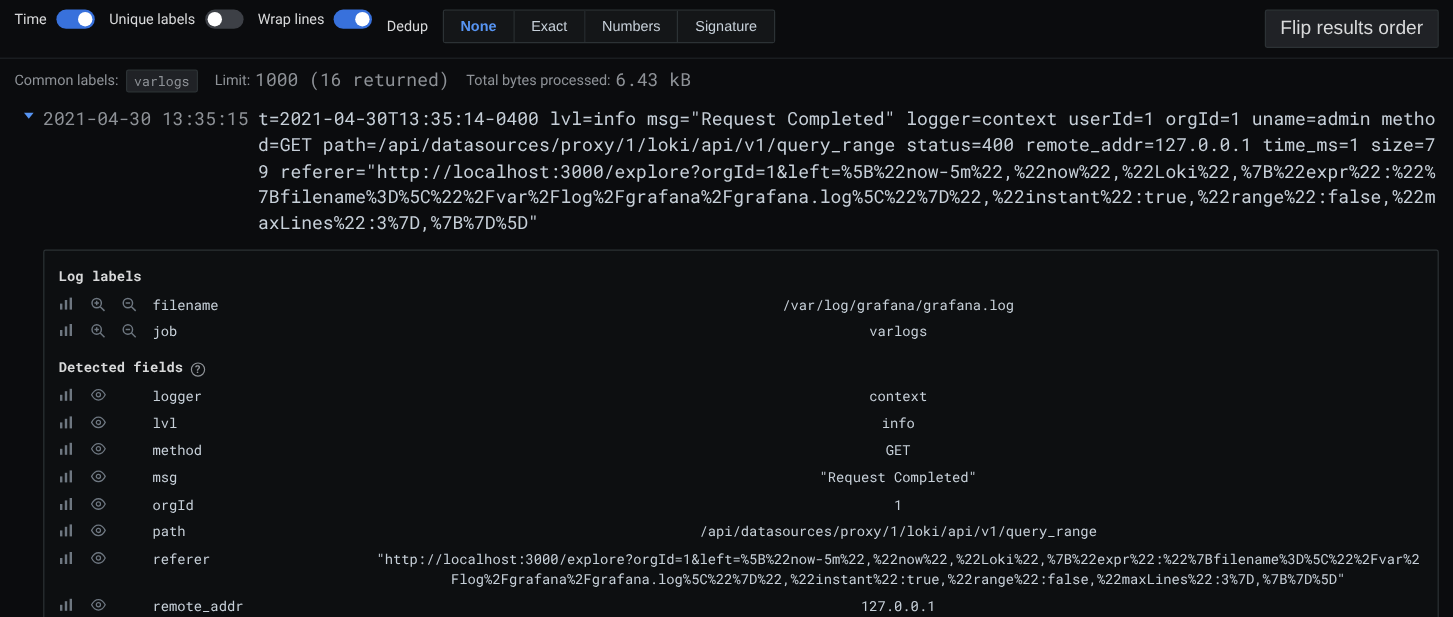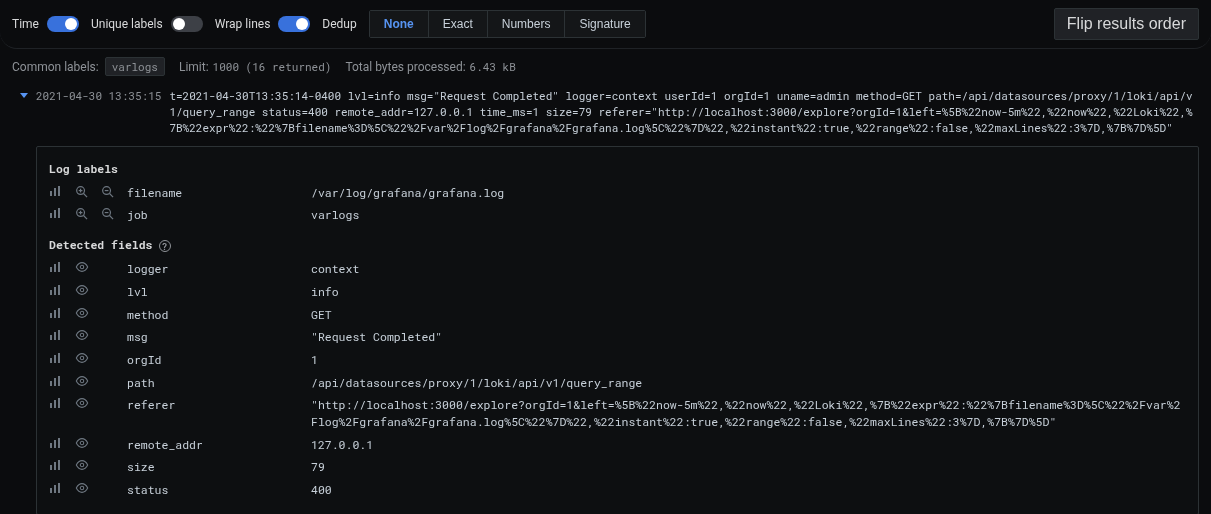--- a/index.html
+++ b/index.html
@@ -7,25 +7,24 @@
     margin: 0;
     padding: 0;
     background: #0b0c0e;
     color: #c7d0d9;
     font-family: -apple-system, BlinkMacSystemFont, "Segoe UI", Roboto, sans-serif;
     font-size: 12px;
     width: 1211px;
   }
   .toolbar {
     display: flex;
-    align-items: center;
+    align-items: flex-start;
     padding: 8px 12px;
     gap: 12px;
     border-bottom: 1px solid #1f2226;
-    border-radius: 17px;
   }
   .toolbar-item { display: flex; align-items: center; gap: 8px; font-size: 12px; color: #d8d9da; }
   .toggle {
     width: 32px; height: 16px; border-radius: 8px;
     position: relative; cursor: pointer;
   }
   .toggle.on { background: #3871dc; }
   .toggle.off { background: #3d4046; }
   .toggle::after {
     content: ""; position: absolute; width: 12px; height: 12px;
@@ -51,21 +50,21 @@
   .meta-row {
     display: flex; align-items: center; gap: 14px; padding: 8px 12px;
     font-size: 12px; color: #8e9297;
   }
   .meta-label { color: #8e9297; }
   .tag {
     background: #202226; border: 1px solid #2c3235; border-radius: 2px;
     padding: 1px 6px; font-family: "Roboto Mono", Menlo, monospace; font-size: 11px;
     color: #8e9297;
   }
-  .mono { font-family: "Roboto Mono", Menlo, monospace; font-size: 11px; }
+  .mono { font-family: "Roboto Mono", Menlo, monospace; font-size: 15px; }
   .meta-row .mono { color: #8e9297; }
   .log-line {
     display: flex; align-items: flex-start; padding: 4px 12px 4px 20px; gap: 8px;
   }
   .log-caret {
     width: 0; height: 0; border-style: solid; border-width: 5px 4px 0 4px;
     border-color: #5794f2 transparent transparent transparent;
     margin-top: 5px; cursor: pointer; flex-shrink: 0;
   }
   .log-ts { color: #8e9297; white-space: nowrap; flex-shrink: 0; text-align: right; }
@@ -85,21 +84,21 @@
     display: grid;
     grid-template-columns: 22px 22px 22px 180px 1fr;
     align-items: flex-start;
     gap: 4px;
     padding: 3px 0;
     font-family: "Roboto Mono", Menlo, monospace; font-size: 11.5px;
     color: #c7d0d9;
   }
   .field-row .icon { color: #6e7781; cursor: pointer; text-align: left; font-size: 12px; }
   .field-row .key { color: #c7d0d9; }
-  .field-row .val { color: #c7d0d9; word-break: break-all; line-height: 1.45; }
+  .field-row .val { color: #c7d0d9; word-break: break-all; line-height: 1.45; text-align: center; }
   .info-icon {
     display: inline-block; width: 12px; height: 12px; border: 1px solid #8e9297;
     border-radius: 50%; font-size: 9px; line-height: 11px; text-align: center;
     color: #8e9297;
   }
   svg { display: block; }
 </style>
 </head>
 <body>
 

